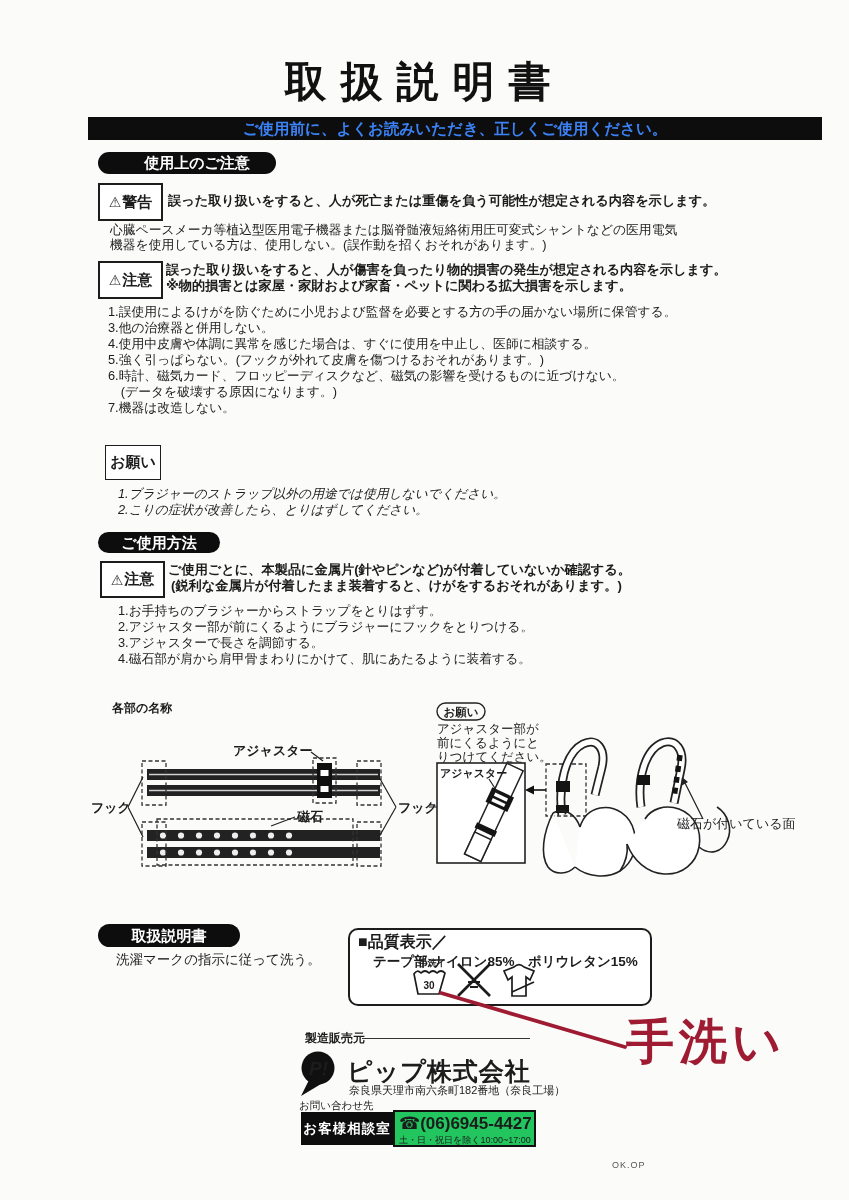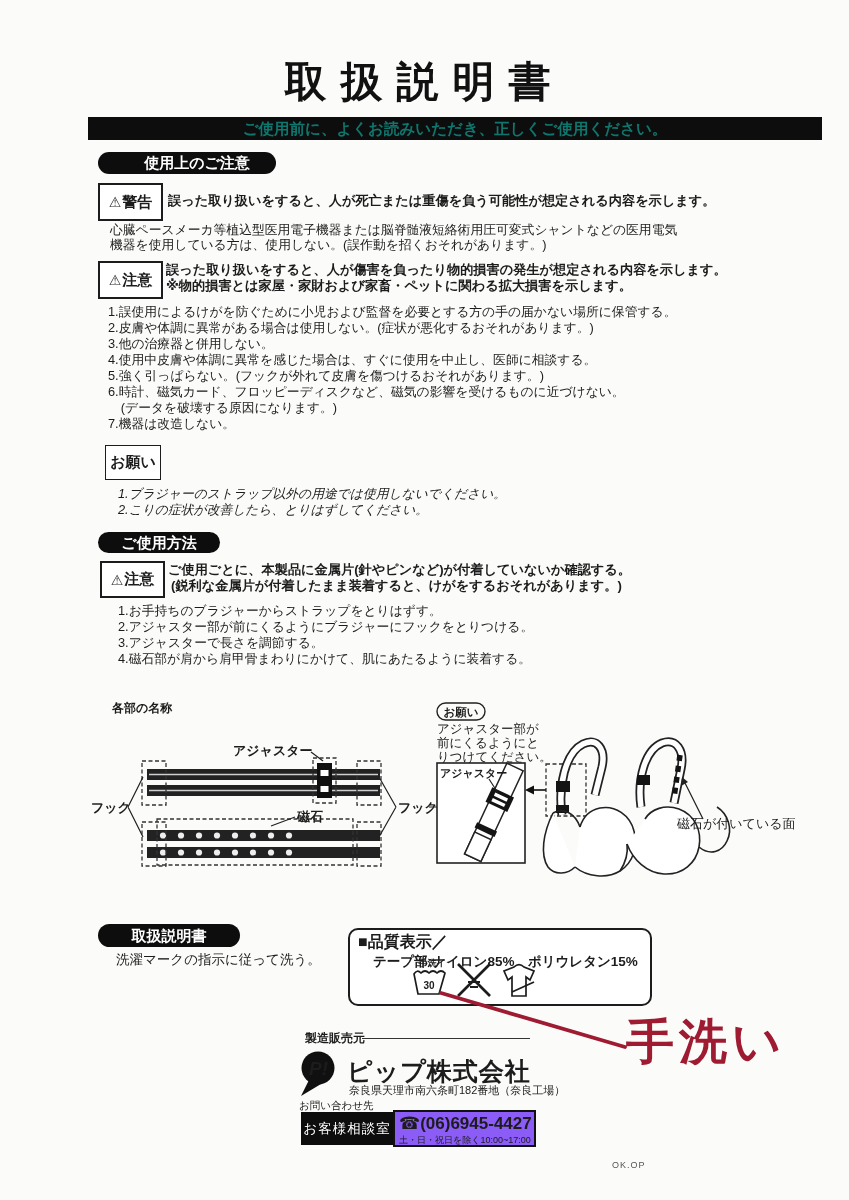--- a/index.html
+++ b/index.html
@@ -8,21 +8,21 @@
     background:#fbfbf9;overflow:hidden;color:#1c1c1c;
     font-family:"Liberation Sans","DejaVu Sans",sans-serif;
   }
   .abs{position:absolute;}
   .doc-title{
     left:0;top:54px;width:849px;text-align:center;
     font-size:42px;font-weight:bold;letter-spacing:14px;color:#111;
   }
   .banner{
     left:88px;top:117px;width:734px;height:23px;background:#0d0d0d;
-    color:#0f766e;font-size:15.5px;font-weight:bold;text-align:center;line-height:23px;
+    color:#3b82f6;font-size:15.5px;font-weight:bold;text-align:center;line-height:23px;
   }
   .pill{
     background:#0d0d0d;color:#fff;font-weight:bold;text-align:center;
     border-radius:12px;font-size:15px;
   }
   .badge-box{
     border:2px solid #1c1c1c;background:#fff;display:flex;
     align-items:center;justify-content:center;font-weight:bold;font-size:15px;gap:1px;
   }
   .warn-icon{font-size:14px;font-weight:normal;}
@@ -42,24 +42,24 @@
   .quality-material{font-size:13.5px;font-weight:bold;white-space:nowrap;margin-top:7px;}
   .handwash-note{
     color:#9e1b32;font-size:48px;font-weight:bold;letter-spacing:5px;white-space:nowrap;
   }
   .maker-label{font-size:12px;font-weight:bold;}
   .maker-rule{border-top:1.5px solid #333;height:0;}
   .company{font-size:25px;font-weight:bold;letter-spacing:1px;}
   .address{font-size:11px;}
   .contact-label{font-size:10.5px;}
   .service-box{
-    background:#0d0d0d;color:#fff;font-size:13.5px;font-weight:normal;
+    background:#0d0d0d;color:#fff;font-size:13.5px;font-weight:bold;
     text-align:center;line-height:33px;letter-spacing:1px;
   }
-  .phone-box{border:2px solid #111;background:#8b5cf6;padding:1px 4px;box-sizing:border-box;}
+  .phone-box{border:2px solid #111;background:#22c55e;padding:1px 4px;box-sizing:border-box;}
   .phone-line{font-size:17px;font-weight:bold;white-space:nowrap;}
   .hours-line{font-size:9px;white-space:nowrap;}
   .footer-code{font-size:9px;color:#555;letter-spacing:1px;}
   svg text{font-family:"Liberation Sans","DejaVu Sans",sans-serif;fill:#1c1c1c;}
 </style>
 </head>
 <body>
 
 <div class="page">
 
@@ -80,21 +80,20 @@
 
   <div class="abs badge-box" style="left:98px;top:261px;width:61px;height:34px;">
     <span class="warn-icon">⚠</span>
       <span>注意</span>
   </div>
   <div class="abs stmt" style="left:166px;top:262px;">誤った取り扱いをすると、人が傷害を負ったり物的損害の発生が想定される内容を示します。</div>
   <div class="abs stmt" style="left:166px;top:278px;">※物的損害とは家屋・家財および家畜・ペットに関わる拡大損害を示します。</div>
 
   <div class="abs list" style="left:108px;top:304px;">
     <div class="body-line">1.誤使用によるけがを防ぐために小児および監督を必要とする方の手の届かない場所に保管する。</div>
-    <div class="body-line">2.皮膚や体調に異常がある場合は使用しない。(症状が悪化するおそれがあります。)</div>
     <div class="body-line">3.他の治療器と併用しない。</div>
     <div class="body-line">4.使用中皮膚や体調に異常を感じた場合は、すぐに使用を中止し、医師に相談する。</div>
     <div class="body-line">5.強く引っぱらない。(フックが外れて皮膚を傷つけるおそれがあります。)</div>
     <div class="body-line">6.時計、磁気カード、フロッピーディスクなど、磁気の影響を受けるものに近づけない。</div>
     <div class="body-line">　(データを破壊する原因になります。)</div>
     <div class="body-line">7.機器は改造しない。</div>
   </div>
 
   <div class="abs note-box" style="left:105px;top:445px;width:54px;height:33px;">お願い</div>
   <div class="abs list" style="left:118px;top:486px;font-style:italic;">

